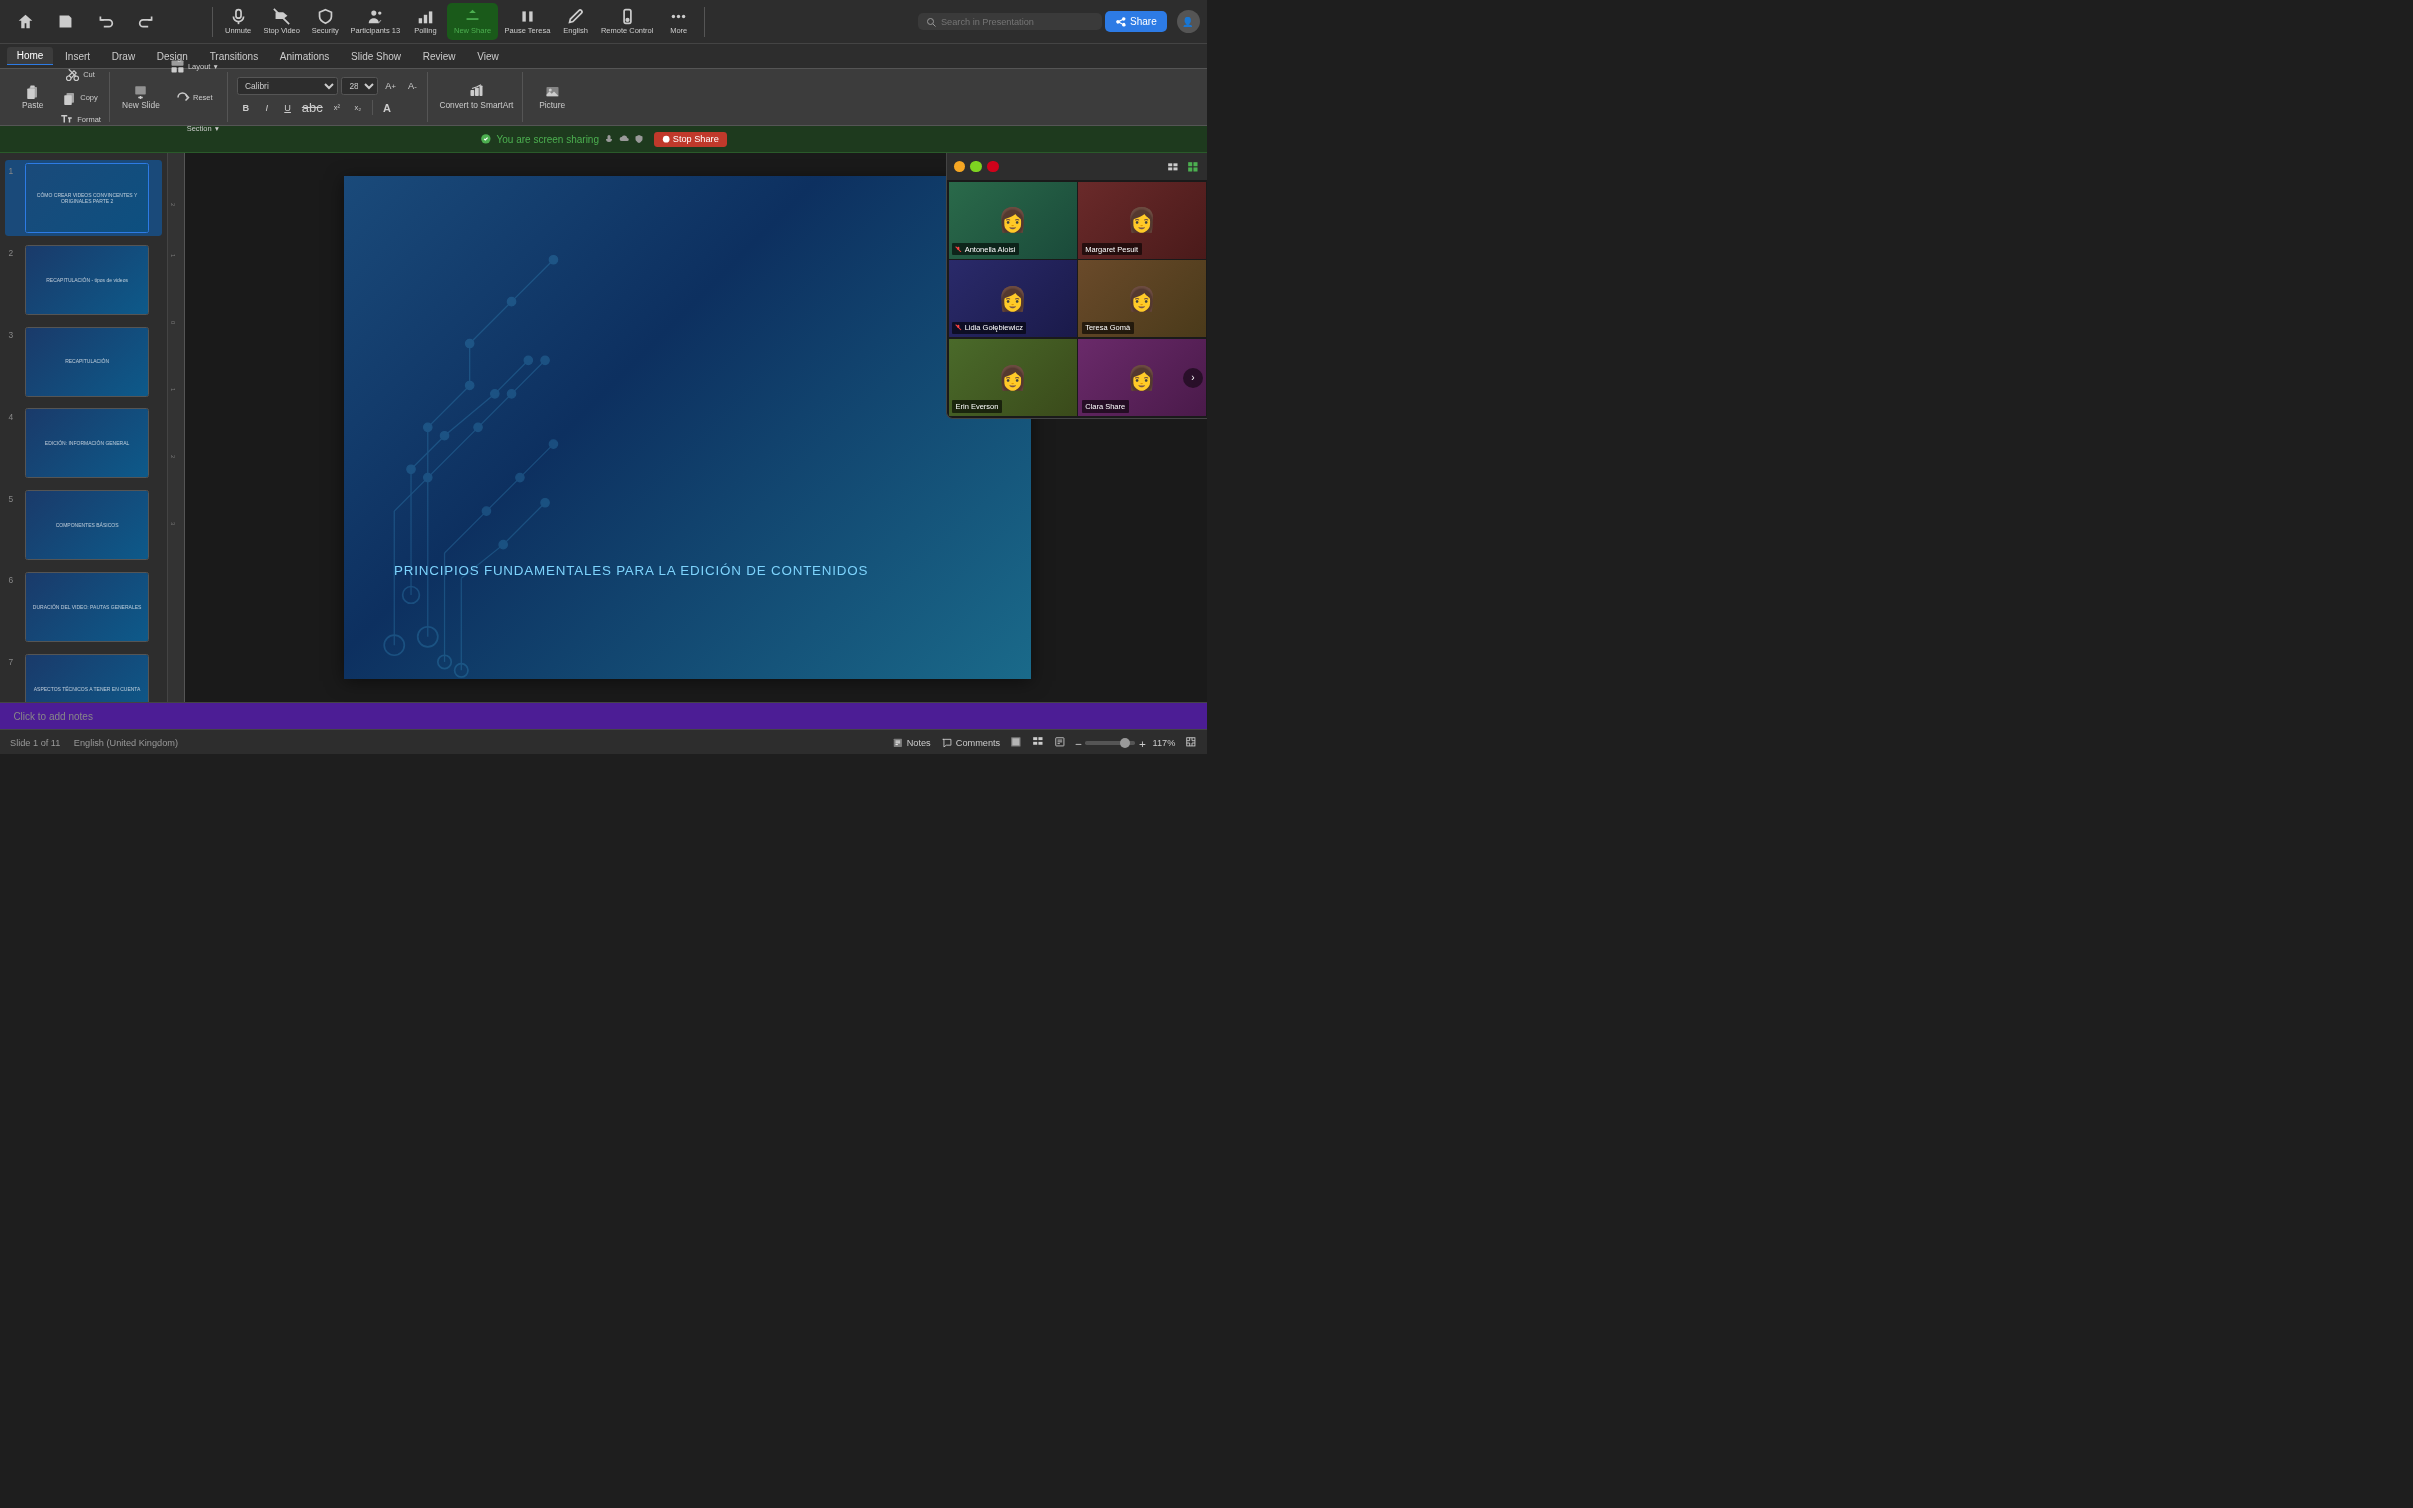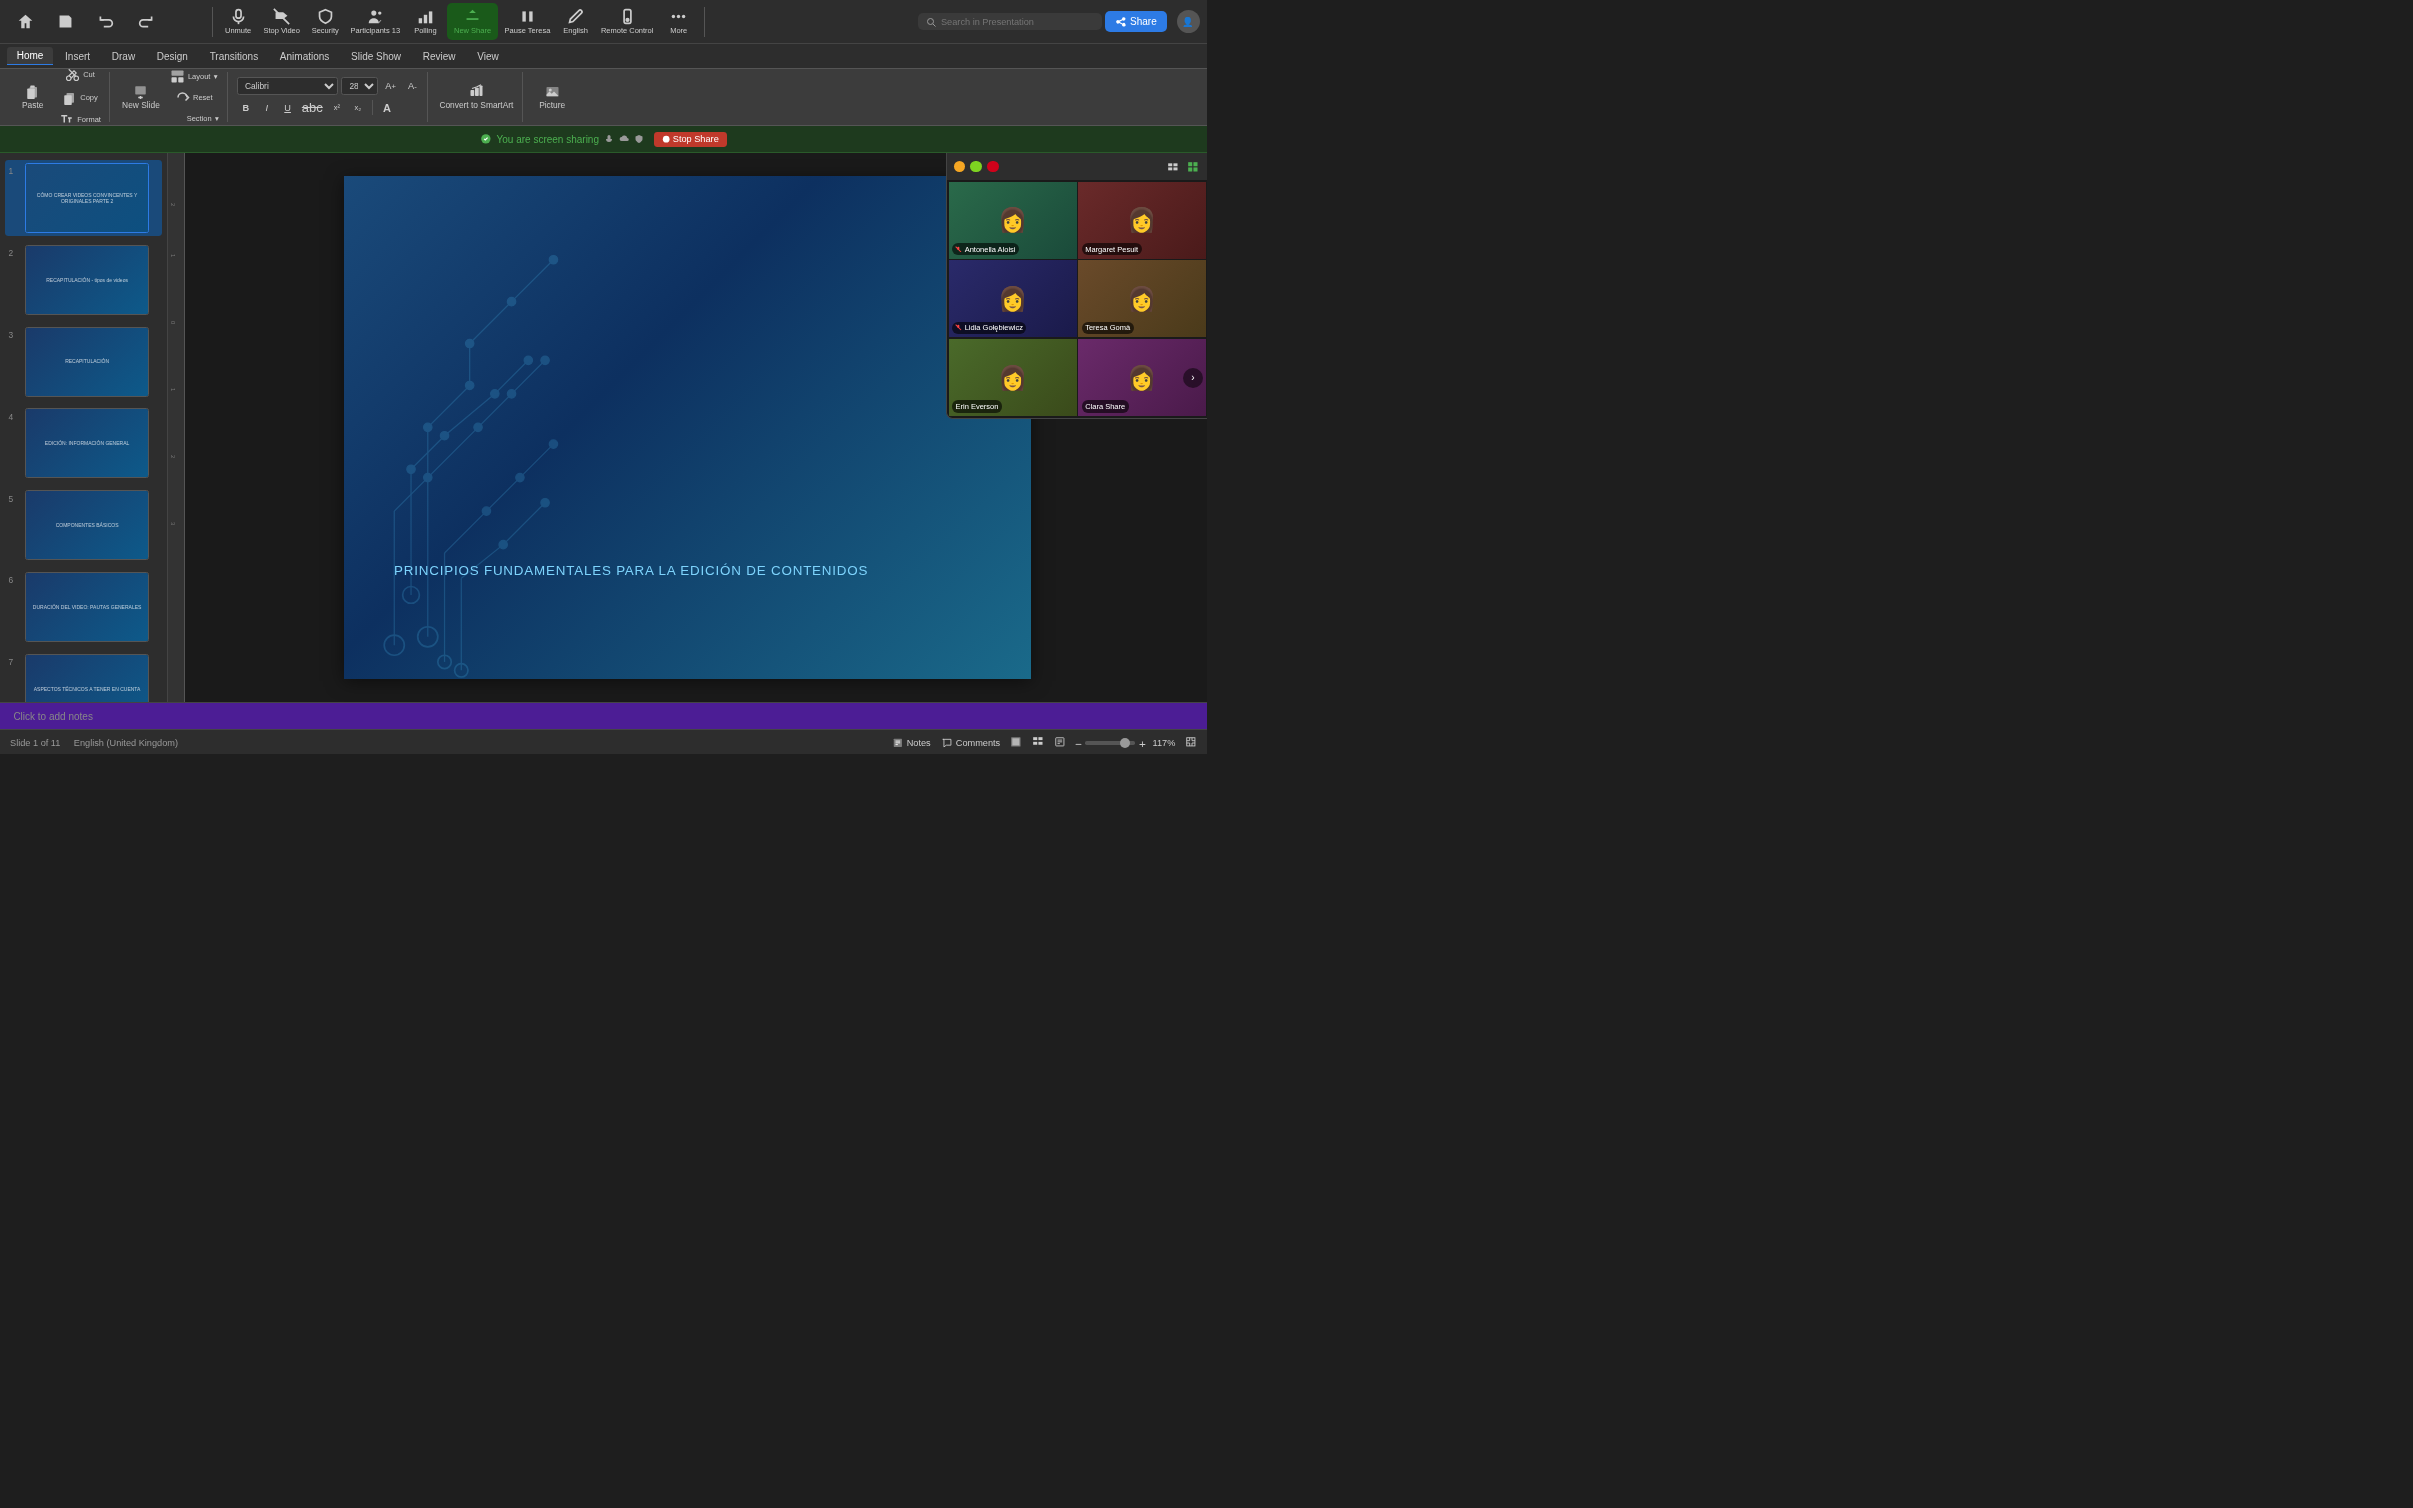--- a/index.html
+++ b/index.html
@@ -135,21 +135,21 @@
     }
     .video-panel-header {
       display: flex; align-items: center; height: 27px; background: #2d2d2d;
       padding: 0 6.7px; gap: 5px;
     }
     .video-header-btn { width: 11.7px; height: 11.7px; border-radius: 50%; cursor: pointer; }
     .video-grid { display: grid; grid-template-columns: 1fr 1fr; gap: 1.7px; padding: 1.7px; }
     .video-cell { width: 128px; height: 77px; background: #333; position: relative; overflow: hidden; }
     .video-participant-name {
       position: absolute; bottom: 3.4px; left: 3.4px; background: rgba(0,0,0,0.6);
-      color: white; font-size: 7.5px; padding: 1.7px 3.4px; border-radius: 6px;
+      color: white; font-size: 7.5px; padding: 1.7px 3.4px; border-radius: 1px;
       display: flex; align-items: center; gap: 2.5px;
     }
     .video-next-btn {
       position: absolute; right: 3.4px; top: 50%; transform: translateY(-50%);
       width: 20px; height: 20px; background: rgba(0,0,0,0.5); border-radius: 50%;
       display: flex; align-items: center; justify-content: center; color: white; cursor: pointer; font-size: 10px;
     }
     .video-header-icon { width: 15px; height: 15px; display:flex;align-items:center;justify-content:center; color:#ccc; cursor:pointer; }
 
     
@@ -356,21 +356,21 @@
 
   <div class="ribbon-group">
     <div class="ribbon-btn ribbon-btn-large" style="min-width:42px;">
       <svg viewBox="0 0 20 20" fill="currentColor" width="20" height="20">
           <rect x="3" y="3" width="14" height="11" rx="1" opacity="0.6"></rect>
           <line x1="10" y1="16" x2="10" y2="20" stroke="currentColor" stroke-width="2"></line>
           <line x1="7" y1="18" x2="13" y2="18" stroke="currentColor" stroke-width="2"></line>
         </svg>
       <span>New Slide</span>
     </div>
-    <div style="display:flex;flex-direction:column;gap:0;">
+    <div style="display:flex;flex-direction:column;gap:10px;">
       <div class="ribbon-btn" style="height:21px;flex-direction:row;gap:3.4px;">
         <svg viewBox="0 0 20 20" fill="currentColor" width="11.7" height="11.7">
             <rect x="2" y="2" width="16" height="7" rx="1" opacity="0.7"></rect>
             <rect x="2" y="11" width="7" height="7" rx="1"></rect>
             <rect x="11" y="11" width="7" height="7" rx="1"></rect>
           </svg>
         <span>Layout</span> ▾
       </div>
       <div class="ribbon-btn" style="height:21px;flex-direction:row;gap:3.4px;">
         <svg viewBox="0 0 20 20" fill="none" stroke="currentColor" stroke-width="2" width="11.7" height="11.7">

